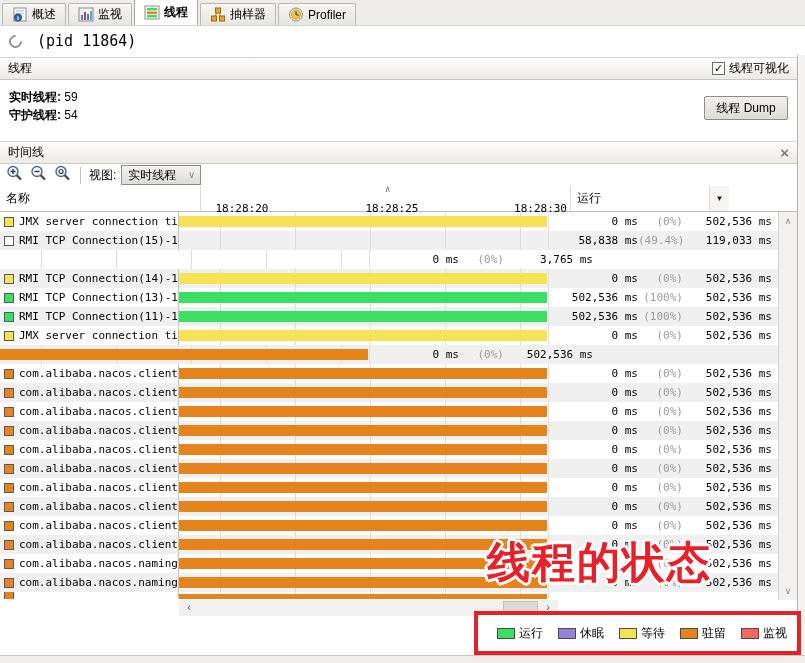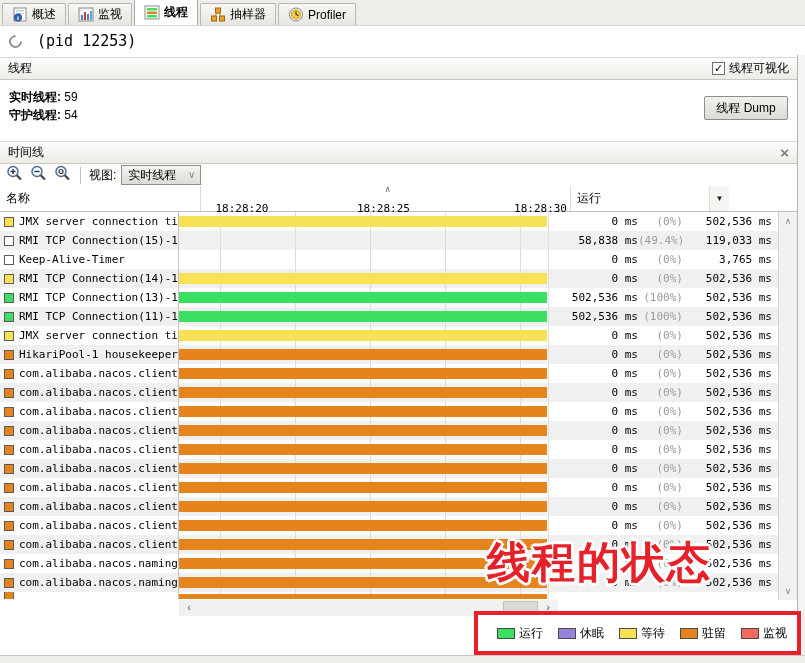--- a/index.html
+++ b/index.html
@@ -153,21 +153,21 @@
           <line x1="8" y1="7.5" x2="8" y2="4.5" stroke="#333" stroke-width="1.2"></line>
           <line x1="8" y1="7.5" x2="10.5" y2="8.5" stroke="#333" stroke-width="1.2"></line>
         </svg>
     </span>
       <span>Profiler</span>
   </div>
 </div>
 
 <div class="titlebar">
   <span class="spinner"></span>
-  <span class="apppid">(pid 12253)</span>
+  <span class="apppid">(pid 11864)</span>
 </div>
 
 <div class="secbar" style="top:57px;">
   <span>线程</span>
   <span class="grow"></span>
   <span class="cb">
       <span>✓</span>
     </span>
   <span>线程可视化</span>
 </div>
@@ -213,21 +213,21 @@
     <span>实时线程</span>
     <span class="chev">∨</span>
   </div>
 </div>
 
 <div class="thead">
   <div class="th th-name">名称</div>
   <div class="th th-tl">
     <span class="caret">∧</span>
     <span class="tick" style="left:6px; text-align:center;">18:28:20</span>
-    <span class="tick" style="left:156px; text-align:left;">18:28:25</span>
+    <span class="tick" style="left:156px; text-align:center;">18:28:25</span>
     <span class="tick" style="right:3px; text-align:right;">18:28:30</span>
   </div>
   <div class="th th-run">运行</div>
   <div class="th th-sel">▼</div>
 </div>
 
 <div id="rows">
     <div class="row">
       <div class="c-name">
         <span class="sq" style="background:#F7E155"></span>
@@ -248,24 +248,20 @@
         <span class="nm">RMI TCP Connection(15)-192.</span>
       </div>
       <div class="c-tl"></div>
       <div class="c-run">
         <span class="rv">58,838 ms</span>
         <span class="pv">(49.4%)</span>
       </div>
       <div class="c-tot">119,033 ms</div>
     </div>
     <div class="row">
-      <div class="c-name">
-        <span class="sq" style="background:#FFFFFF"></span>
-        <span class="nm">Keep-Alive-Timer</span>
-      </div>
       <div class="c-tl"></div>
       <div class="c-run">
         <span class="rv">0 ms</span>
         <span class="pv">(0%)</span>
       </div>
       <div class="c-tot">3,765 ms</div>
     </div>
     <div class="row alt">
       <div class="c-name">
         <span class="sq" style="background:#F7E155"></span>
@@ -316,24 +312,20 @@
       <div class="c-tl">
         <div class="bar" style="background:#F7E155"></div>
       </div>
       <div class="c-run">
         <span class="rv">0 ms</span>
         <span class="pv">(0%)</span>
       </div>
       <div class="c-tot">502,536 ms</div>
     </div>
     <div class="row alt">
-      <div class="c-name">
-        <span class="sq" style="background:#E5831D"></span>
-        <span class="nm">HikariPool-1 housekeeper</span>
-      </div>
       <div class="c-tl">
         <div class="bar" style="background:#E5831D"></div>
       </div>
       <div class="c-run">
         <span class="rv">0 ms</span>
         <span class="pv">(0%)</span>
       </div>
       <div class="c-tot">502,536 ms</div>
     </div>
     <div class="row">

